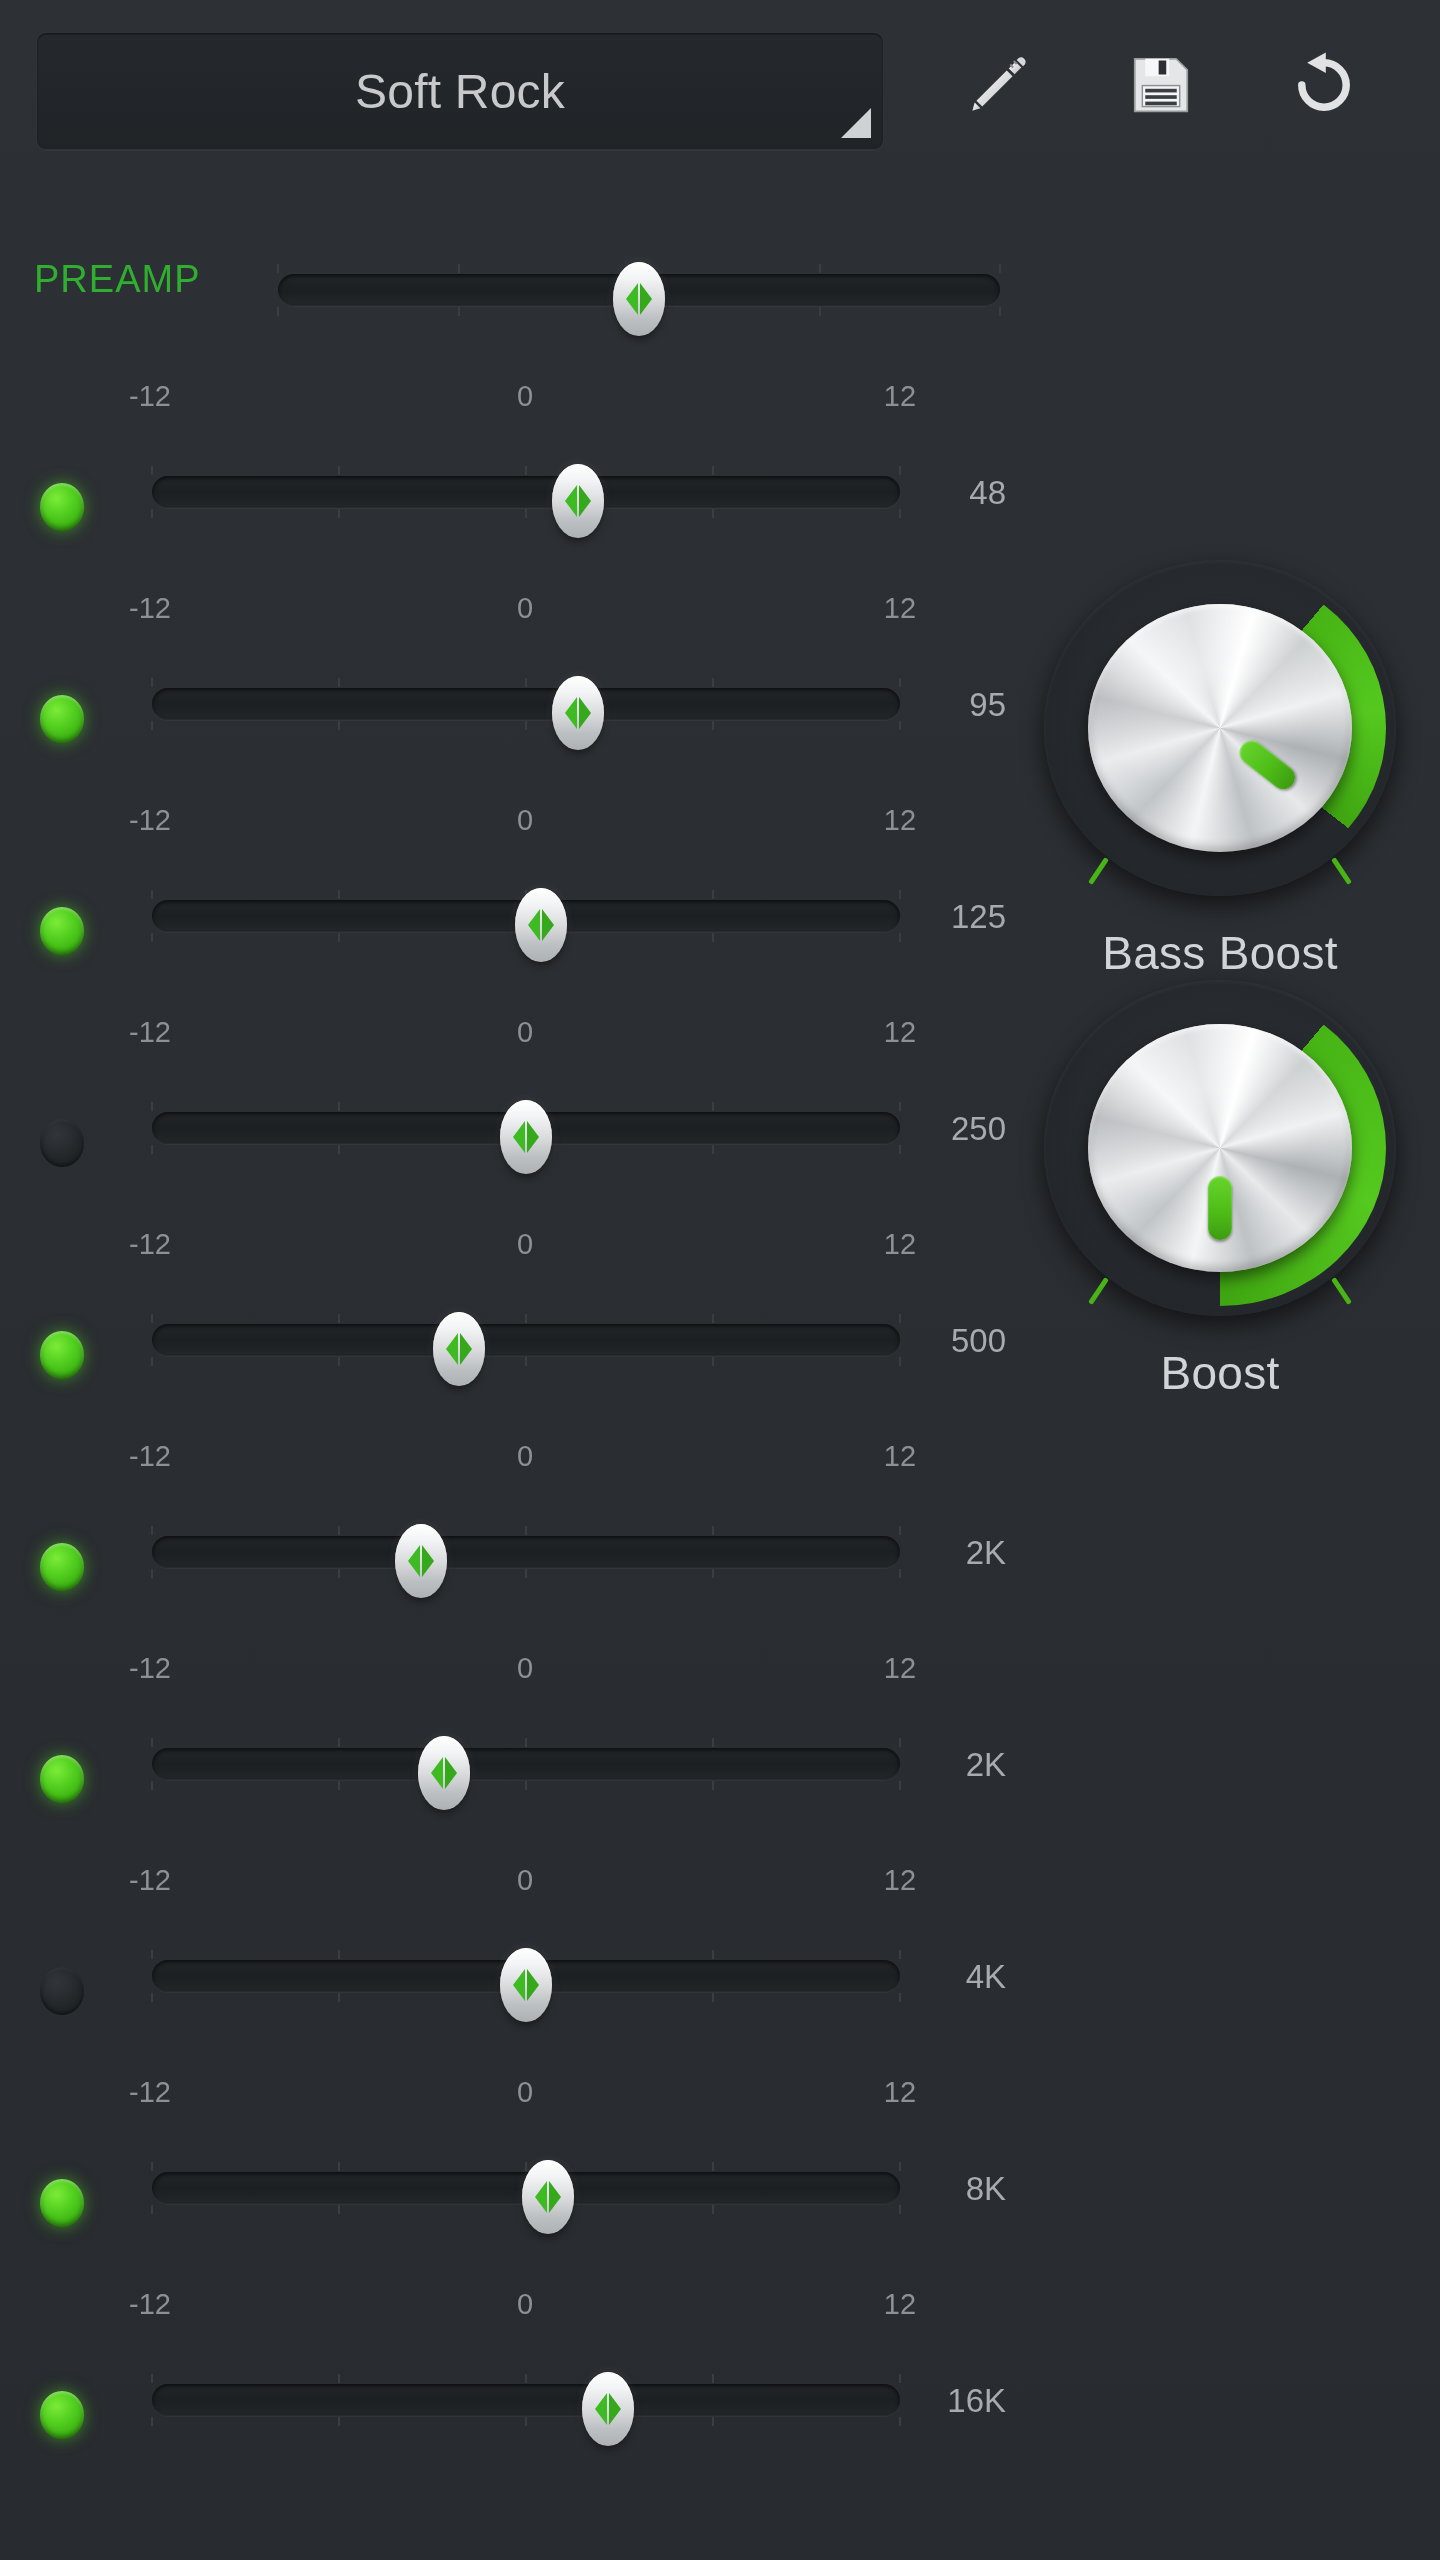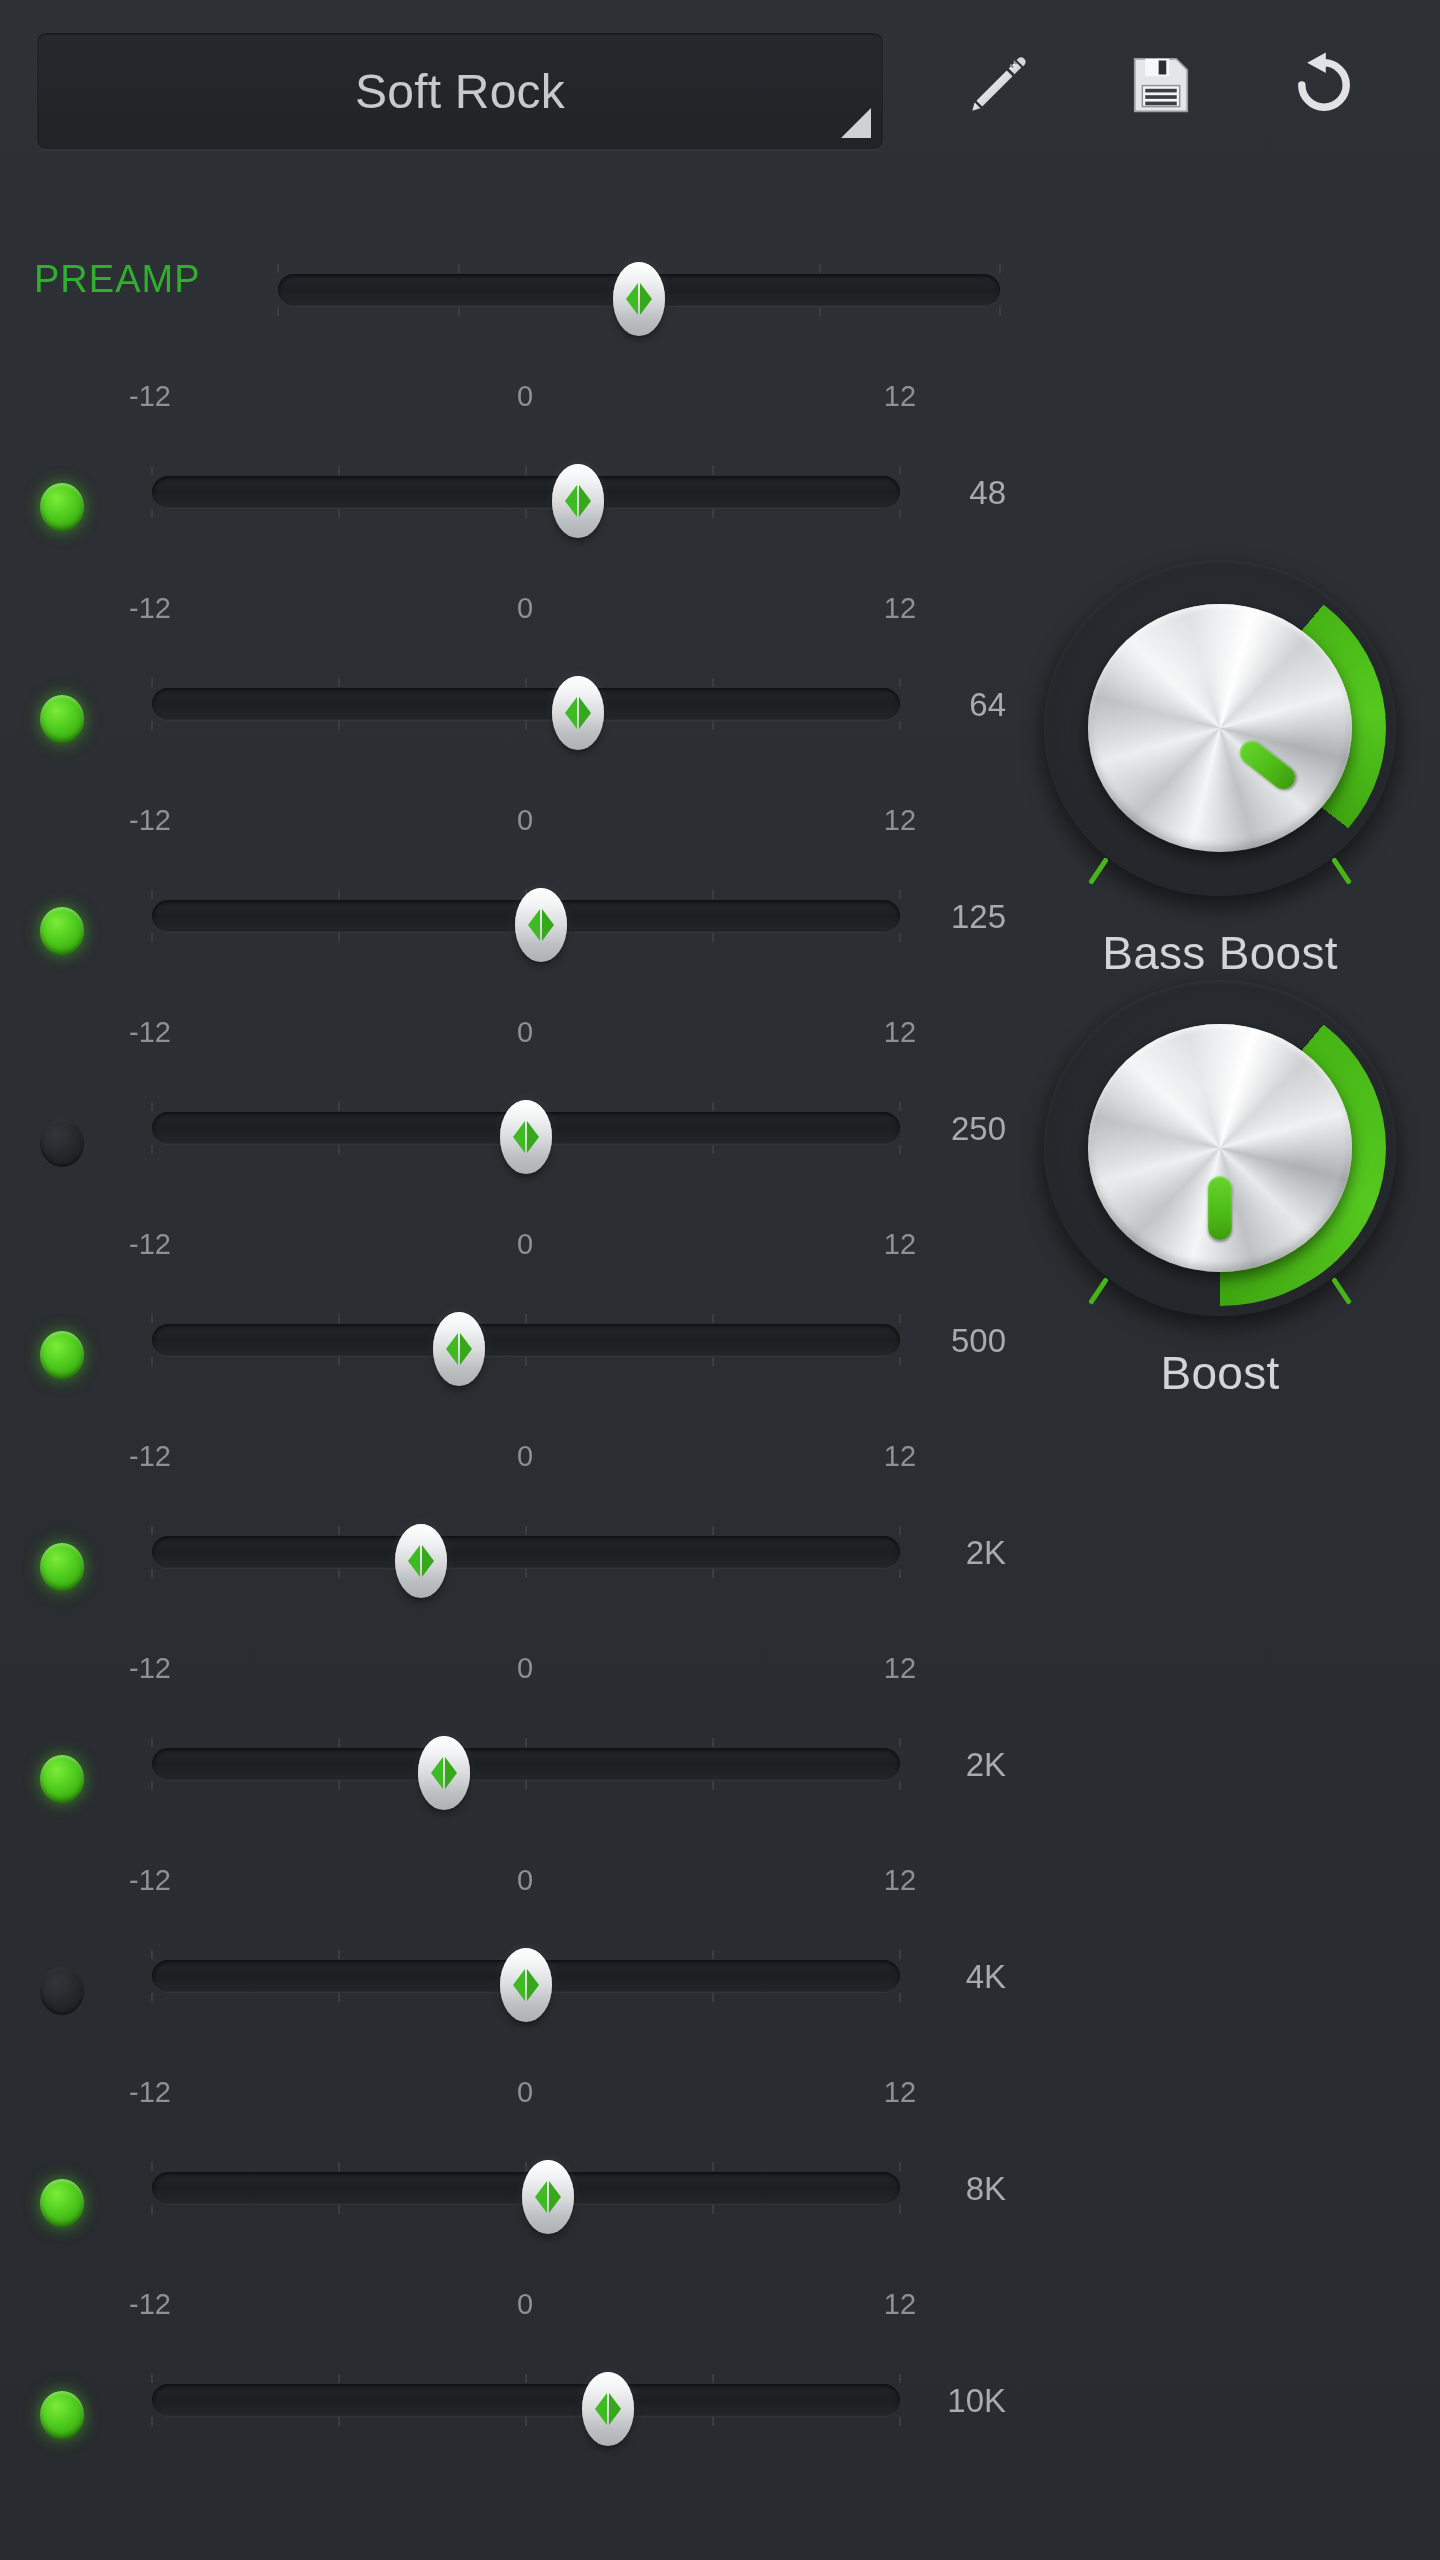--- a/index.html
+++ b/index.html
@@ -513,21 +513,21 @@
             <span class="tick bot" style="left: calc(50% - 1px);"></span>
             <span class="tick top" style="left: calc(75% - 1px);"></span>
             <span class="tick bot" style="left: calc(75% - 1px);"></span>
             <span class="tick top" style="left: calc(100% - 1px);"></span>
             <span class="tick bot" style="left: calc(100% - 1px);"></span>
           </div>
           <div class="thumb" style="left: 57%;">
             <span class="thumb-glyph"></span>
           </div>
         </div>
-        <div class="freq">64</div>
+        <div class="freq">95</div>
       </div>
       <div class="band">
         <div class="scale">
           <span class="s-min">-12</span>
           <span class="s-mid">0</span>
           <span class="s-max">12</span>
         </div>
         <div class="led on"></div>
         <div class="band-slider">
           <div class="track"></div>
@@ -729,21 +729,21 @@
             <span class="tick bot" style="left: calc(50% - 1px);"></span>
             <span class="tick top" style="left: calc(75% - 1px);"></span>
             <span class="tick bot" style="left: calc(75% - 1px);"></span>
             <span class="tick top" style="left: calc(100% - 1px);"></span>
             <span class="tick bot" style="left: calc(100% - 1px);"></span>
           </div>
           <div class="thumb" style="left: 61%;">
             <span class="thumb-glyph"></span>
           </div>
         </div>
-        <div class="freq">10K</div>
+        <div class="freq">16K</div>
       </div>
     </div>
 
   <div class="knobs" id="knobs">
       <div class="knob-unit">
         <div class="knob">
           <div class="knob-ringbase"></div>
           <div class="knob-arc" style="background: conic-gradient(from 40deg, rgb(70, 180, 21) 0deg, rgb(85, 201, 31) 44deg, rgb(63, 165, 17) 88deg, rgba(0, 0, 0, 0) 88deg, rgba(0, 0, 0, 0) 360deg);"></div>
           <span class="knob-notch l"></span>
           <span class="knob-notch r"></span>

